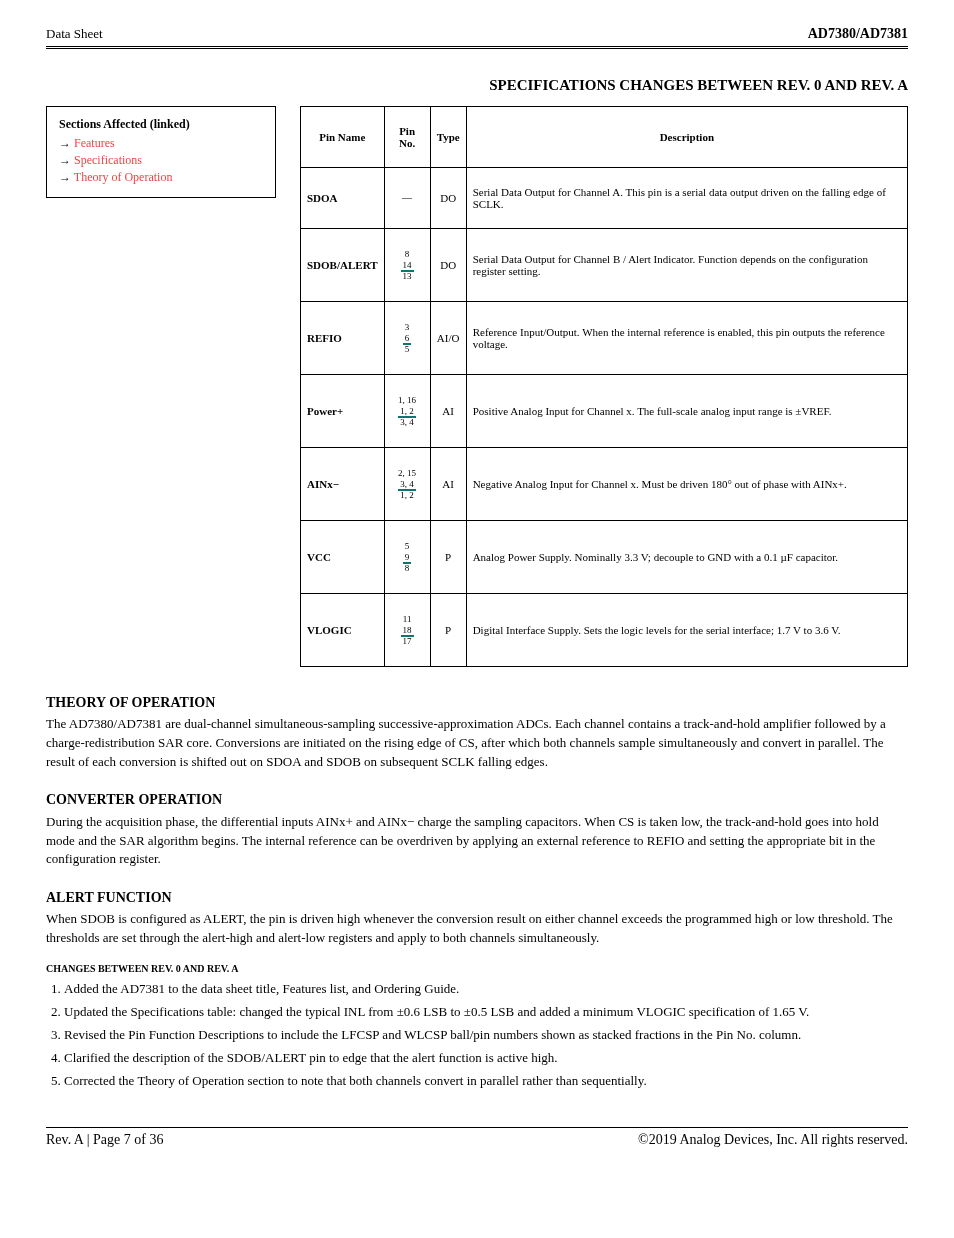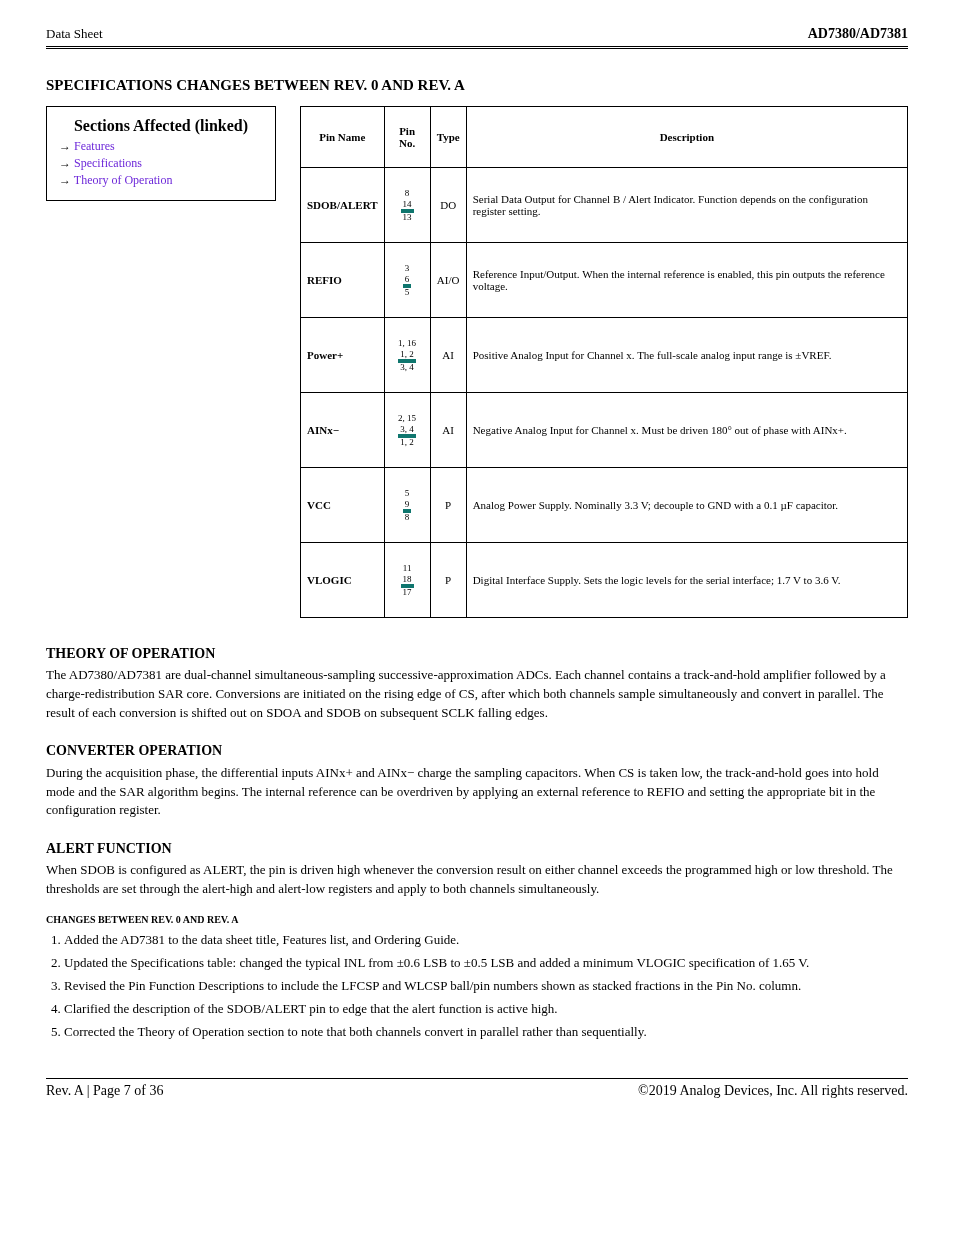--- a/index.html
+++ b/index.html
@@ -20,21 +20,21 @@
     justify-content: space-between;
     align-items: center;
     font-size: 13px;
     margin-bottom: 2px;
   }
   .header .right {
     font-weight: bold;
     font-size: 14px;
   }
   .section-title {
-    text-align: left;
+    text-align: right;
     font-weight: bold;
     font-size: 15px;
     margin-bottom: 12px;
   }
   .two-col {
     display: flex;
     gap: 24px;
     align-items: flex-start;
   }
   .left-col {
@@ -44,25 +44,24 @@
   .right-col {
     flex-grow: 1;
   }
   .contents-box {
     border: 1px solid #000;
     padding: 10px 12px;
     font-size: 12px;
   }
   .contents-box h3 {
     margin: 0 0 4px 0;
-    font-size: 16px;
-    text-align: center;
+    font-size: 12px;
   }
   .contents-box a {
-    color: #6d28d9;
+    color: #ef4444;
     text-decoration: none;
   }
   .contents-box p { margin: 2px 0; }
   table.pins {
     border-collapse: collapse;
     width: 100%;
     font-size: 11px;
   }
   table.pins th, table.pins td {
     border: 1px solid #000;
@@ -97,21 +96,21 @@
   }
   .footer {
     display: flex;
     justify-content: space-between;
     font-size: 14px;
     padding-top: 4px;
   }
   .pins .fraction {
     display:inline-block; text-align:center; font-size:9px; line-height:1;
   }
-  .pins .fraction .top { border-bottom:4px solid #0f766e; padding:0 2px; display:block;}
+  .pins .fraction .top { border-bottom:2px solid #0f766e; padding:0 2px; display:block;}
   .pins .fraction .bot { padding:0 2px; display:block;}
   .pins .pinlist { font-size:9px; }
 </style>
 </head>
 <body>
 
 <div class="header">
   <span>Data Sheet</span>
   <span class="right">AD7380/AD7381</span>
 </div>
@@ -134,20 +133,26 @@
       <thead>
         <tr>
           <th>Pin Name</th>
           <th>Pin No.</th>
           <th>Type</th>
           <th>Description</th>
         </tr>
       </thead>
       <tbody id="pin-body">
           <tr>
+            <td class="name">SDOA</td>
+            <td class="pins">—</td>
+            <td class="type">DO</td>
+            <td class="desc">Serial Data Output for Channel A. This pin is a serial data output driven on the falling edge of SCLK.</td>
+          </tr>
+          <tr>
             <td class="name">SDOB/ALERT</td>
             <td class="pins"><span class="pinlist">8<br><span class="fraction"><span class="top">14</span><span class="bot">13</span></span></span></td>
             <td class="type">DO</td>
             <td class="desc">Serial Data Output for Channel B / Alert Indicator. Function depends on the configuration register setting.</td>
           </tr>
           <tr>
             <td class="name">REFIO</td>
             <td class="pins"><span class="pinlist">3<br><span class="fraction"><span class="top">6</span><span class="bot">5</span></span></span></td>
             <td class="type">AI/O</td>
             <td class="desc">Reference Input/Output. When the internal reference is enabled, this pin outputs the reference voltage.</td>

